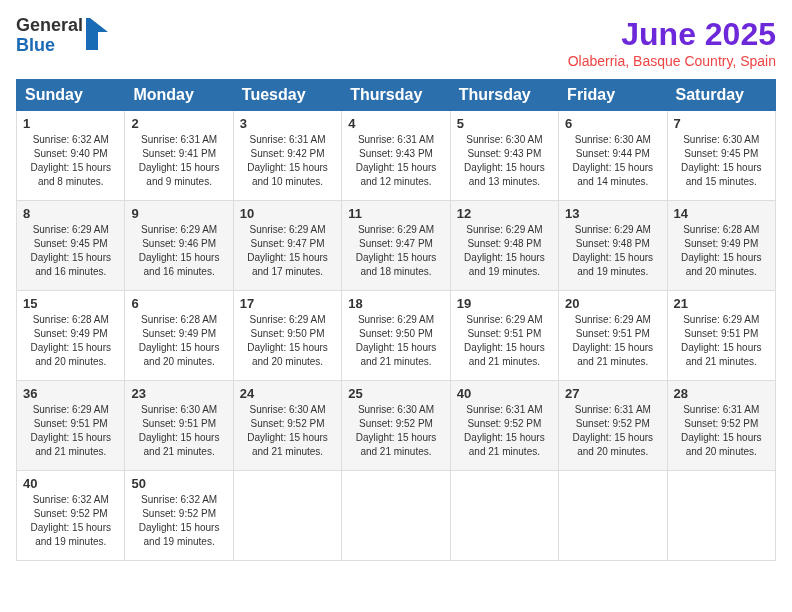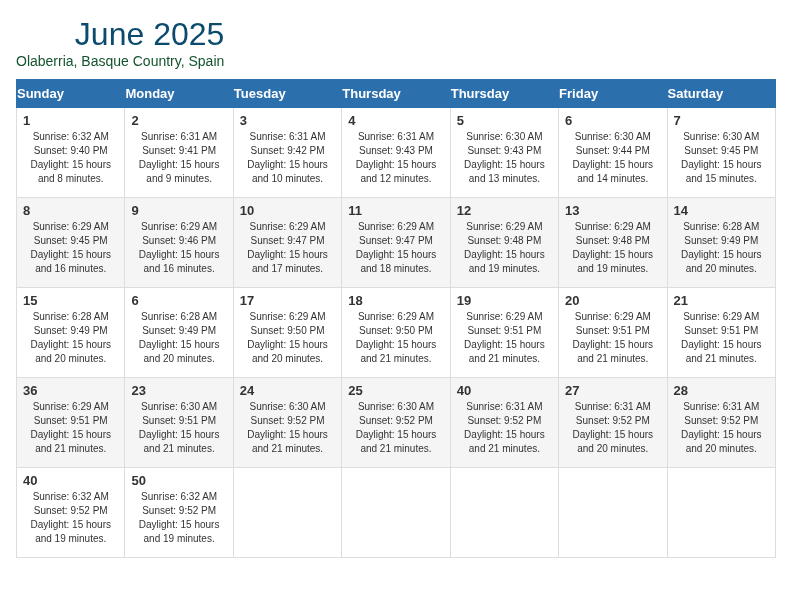--- a/index.html
+++ b/index.html
@@ -33,38 +33,38 @@
     .logo-blue {
       font-size: 18px;
       font-weight: bold;
       color: #1a6bb5;
     }
     .title-area {
       text-align: right;
     }
     .month-title {
       font-size: 32px;
-      font-weight: normal;
-      color: #0c4a6e;
+      font-weight: bold;
+      color: #6d28d9;
     }
     .location-title {
       font-size: 14px;
-      color: #14532d;
+      color: #ef4444;
     }
     .calendar-table {
       width: 100%;
       border-collapse: collapse;
       border: 1px solid #ccc;
     }
     .calendar-table th {
       background-color: #2c6fad;
       color: white;
       text-align: left;
-      padding: 6px 0;
-      font-size: 13px;
+      padding: 6px 8px;
+      font-size: 16px;
       border: 1px solid #2c6fad;
     }
     .calendar-table td {
       vertical-align: top;
       padding: 5px 6px;
       border: 1px solid #ddd;
       width: calc(100% / 7);
       font-size: 10.5px;
       color: #333;
       background: #fff;
@@ -88,20 +88,29 @@
       text-align: center;
     }
     .empty-cell {
       background: #f9f9f9;
     }
   </style>
 </head>
 <body>
 
 <div class="header-area">
+  <div class="logo">
+    <div class="logo-text">
+      <span class="logo-general">General</span>
+      <span class="logo-blue">Blue</span>
+    </div>
+    <svg width="22" height="32" viewBox="0 0 22 32" style="margin-left:3px;margin-top:-4px;">
+      <polygon points="4,0 22,14 12,14 12,32 0,32 0,0" fill="#1a6bb5"></polygon>
+    </svg>
+  </div>
   <div class="title-area">
     <div class="month-title">June 2025</div>
     <div class="location-title">Olaberria, Basque Country, Spain</div>
   </div>
 </div>
 
 <table class="calendar-table">
   <thead>
     <tr>
       <th>Sunday</th>

